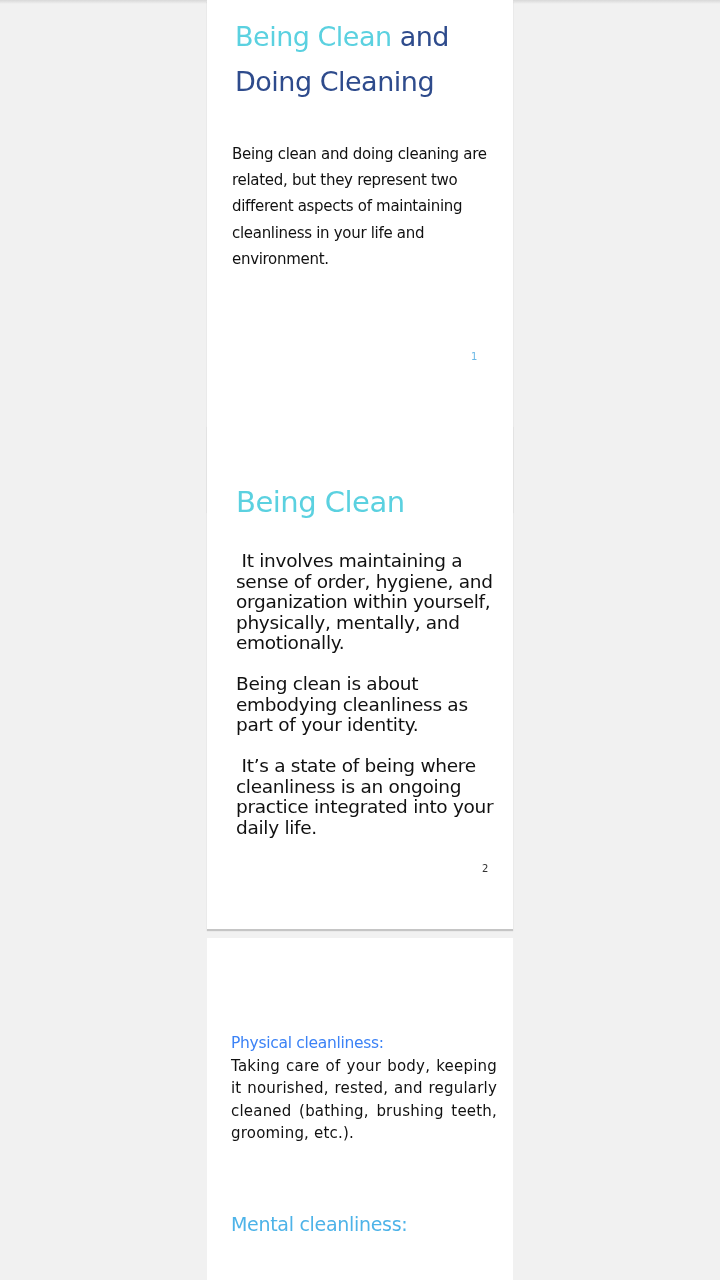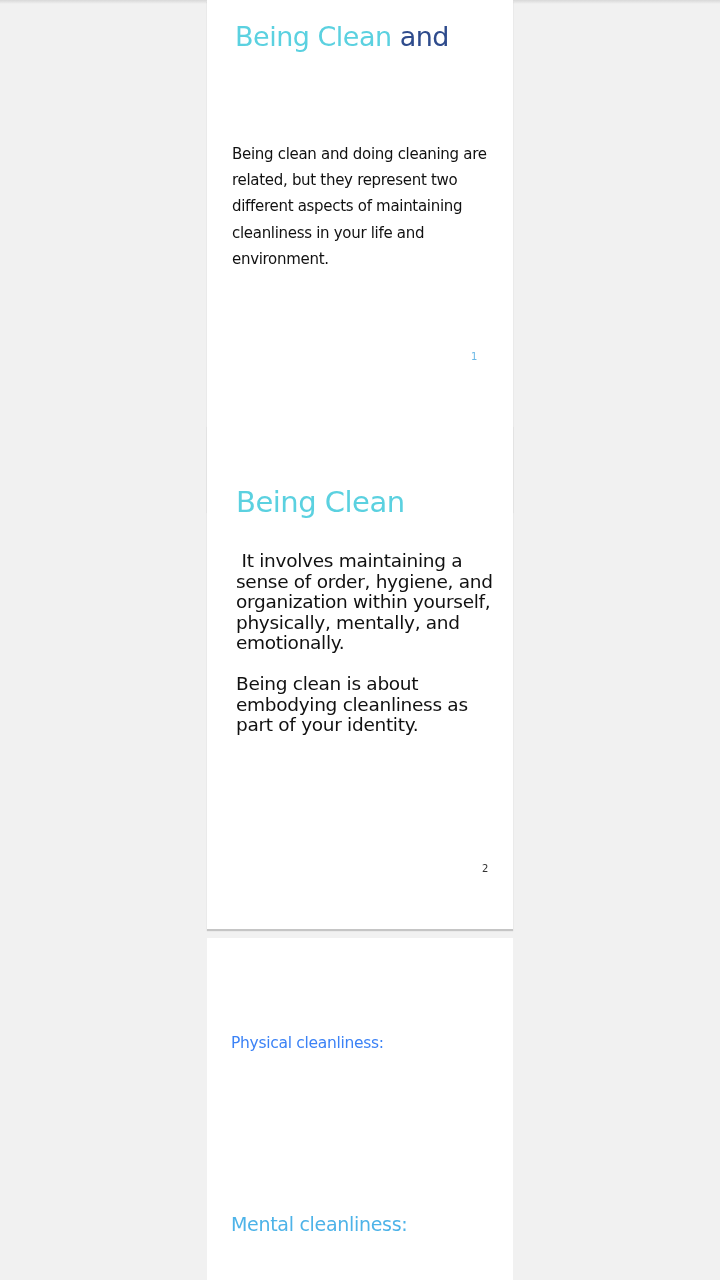--- a/index.html
+++ b/index.html
@@ -39,30 +39,33 @@
   .b3b { left: 24px; top: 298px; font-size: 15px; line-height: 22.3px; color: #111; width: 266px; letter-spacing: 0.1px; }
 </style>
 </head>
 <body>
 
 <div class="topshade"></div>
 
 <div class="page" id="p1">
   <div class="abs t1">
     <span class="cyan">Being Clean</span><span> and</span><br>
+    <span>Doing Cleaning</span>
   </div>
   <p class="abs body1">Being clean and doing cleaning are related, but they represent two different aspects of maintaining cleanliness in your life and environment.</p>
   <span class="abs pnum1">1</span>
 </div>
 
 <div class="page" id="p2">
   <div class="abs t2">Being Clean</div>
   <div class="abs body2">
     <p style="white-space:pre-wrap"> It involves maintaining a sense of order, hygiene, and organization within yourself, physically, mentally, and emotionally.</p>
     <p>Being clean is about embodying cleanliness as part of your identity.</p>
+    <p style="white-space:pre-wrap"> It’s a state of being where cleanliness is an ongoing practice integrated into your daily life.</p>
   </div>
   <span class="abs pnum2">2</span>
 </div>
 
 <div class="page" id="p3">
   <div class="abs h3a">Physical cleanliness:</div>
+  <p class="abs b3a">Taking care of your body, keeping it nourished, rested, and regularly cleaned (bathing, brushing teeth, grooming, etc.).</p>
   <div class="abs h3b">Mental cleanliness:</div>
 </div>
 
 </body></html>

